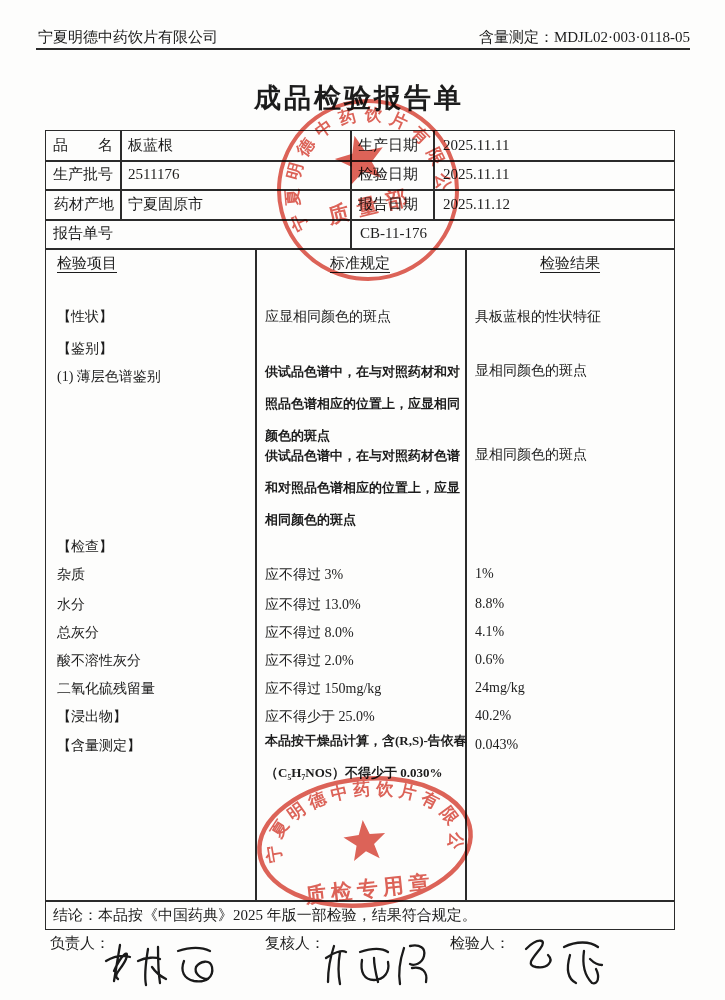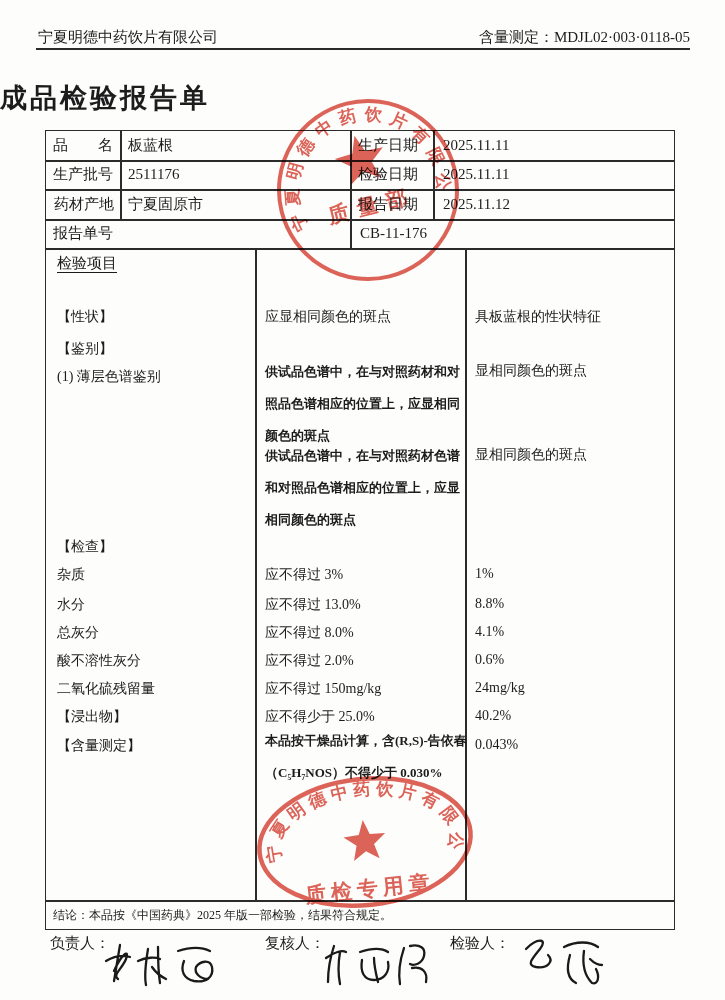--- a/index.html
+++ b/index.html
@@ -18,21 +18,21 @@
 </style>
 </head>
 <body>
 
 <div id="page">
 
   <div class="abs" style="left:38px;top:28px;font-size:15px;">宁夏明德中药饮片有限公司</div>
   <div class="abs" style="right:35px;top:28px;font-size:15px;"><span>含量测定：</span><span>MDJL02·003·0118-05</span></div>
   <div class="hline" style="left:36px;top:48px;width:654px;height:2px;"></div>
 
-  <div class="abs" style="left:0;top:80px;width:718px;font-size:27px;font-weight:bold;letter-spacing:3px;">成品检验报告单</div>
+  <div class="abs" style="left:0;top:80px;width:718px;text-align:center;font-size:27px;font-weight:bold;letter-spacing:3px;">成品检验报告单</div>
 
   <div class="abs" style="left:45px;top:130px;width:630px;height:800px;border:1.5px solid #2b2b2b;box-sizing:border-box;"></div>
 
   <div class="hline" style="left:45px;top:160px;width:630px;"></div>
   <div class="hline" style="left:45px;top:189px;width:630px;"></div>
   <div class="hline" style="left:45px;top:219px;width:630px;"></div>
   <div class="hline" style="left:45px;top:248px;width:630px;"></div>
   <div class="vline" style="left:120px;top:130px;height:89px;"></div>
   <div class="vline" style="left:350px;top:130px;height:118px;"></div>
   <div class="vline" style="left:433px;top:130px;height:89px;"></div>
@@ -53,20 +53,22 @@
   <div class="cell" style="left:443px;top:189px;line-height:30px;">2025.11.12</div>
 
   <div class="cell" style="left:53px;top:219px;line-height:29px;">报告单号</div>
   <div class="cell" style="left:360px;top:219px;line-height:29px;">CB-11-176</div>
 
   <div class="vline" style="left:255px;top:248px;height:652px;"></div>
   <div class="vline" style="left:465px;top:248px;height:652px;"></div>
   <div class="hline" style="left:45px;top:900px;width:630px;"></div>
 
   <div class="cell hdr-underline" style="left:57px;top:254px;">检验项目</div>
+  <div class="cell hdr-underline" style="left:255px;top:254px;width:210px;text-align:center;">标准规定</div>
+  <div class="cell hdr-underline" style="left:465px;top:254px;width:210px;text-align:center;">检验结果</div>
 
   <div class="item-txt" style="left:57px;top:308px;">【性状】</div>
   <div class="spec-txt" style="left:265px;top:308px;">应显相同颜色的斑点</div>
   <div class="result-txt" style="left:475px;top:308px;">具板蓝根的性状特征</div>
 
   <div class="item-txt" style="left:57px;top:340px;">【鉴别】</div>
 
   <div class="item-txt" style="left:57px;top:368px;">(1) 薄层色谱鉴别</div>
   <div class="spec-wrap" style="left:265px;top:356px;width:199px;">供试品色谱中，在与对照药材和对照品色谱相应的位置上，应显相同颜色的斑点</div>
   <div class="result-txt" style="left:475px;top:362px;">显相同颜色的斑点</div>
@@ -97,21 +99,21 @@
   <div class="result-txt" style="left:475px;top:680px;">24mg/kg</div>
 
   <div class="item-txt" style="left:57px;top:708px;">【浸出物】</div>
   <div class="spec-txt" style="left:265px;top:708px;">应不得少于 25.0%</div>
   <div class="result-txt" style="left:475px;top:708px;">40.2%</div>
 
   <div class="item-txt" style="left:57px;top:737px;">【含量测定】</div>
   <div class="spec-wrap" style="left:265px;top:725px;width:205px;">本品按干燥品计算，含(R,S)-告依春（C₅H₇NOS）不得少于 0.030%</div>
   <div class="result-txt" style="left:475px;top:737px;">0.043%</div>
 
-  <div class="cell" style="left:53px;top:900px;line-height:30px;font-size:12px;text-align:right;">结论：本品按《中国药典》2025 年版一部检验，结果符合规定。</div>
+  <div class="cell" style="left:53px;top:900px;line-height:30px;font-size:15px;text-align:right;">结论：本品按《中国药典》2025 年版一部检验，结果符合规定。</div>
 
   <div class="cell" style="left:50px;top:934px;font-size:15px;">负责人：</div>
   <div class="cell" style="left:265px;top:934px;font-size:15px;">复核人：</div>
   <div class="cell" style="left:450px;top:934px;font-size:15px;">检验人：</div>
 
   <svg class="sig abs" style="left:100px;top:933px;" width="130" height="58" viewBox="0 0 130 58">
     <path d="M14,38 C22,20 30,16 26,26 C22,36 12,42 18,46 M6,28 C16,22 24,22 30,24 M20,12 C18,24 16,36 14,48"></path>
     <path d="M48,16 C46,28 44,42 46,52 M38,28 C46,24 56,24 60,26 M58,14 C58,26 58,38 60,50 M52,34 C56,40 62,44 66,46"></path>
     <path d="M78,18 C90,14 102,14 110,18 M84,28 C80,38 84,46 94,48 C106,50 114,44 112,34 C110,26 100,28 96,34 C94,40 100,46 108,46"></path>
   </svg>

